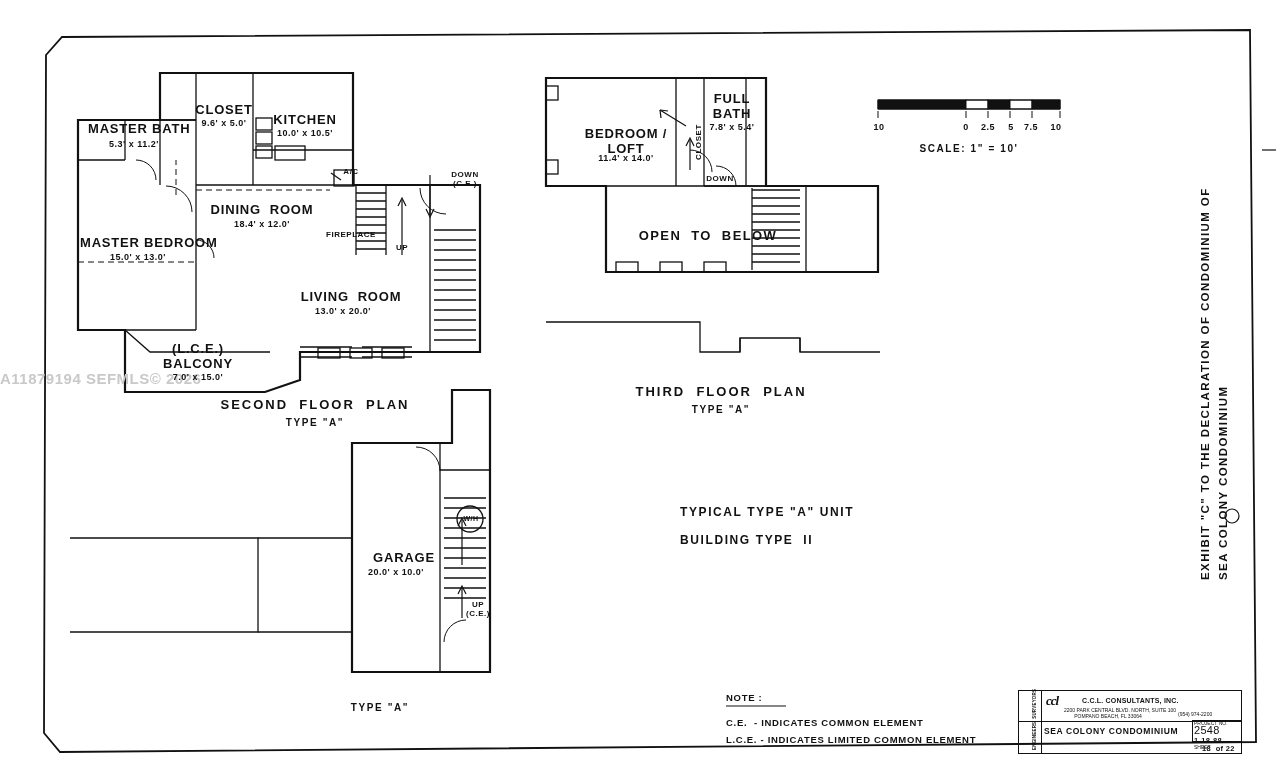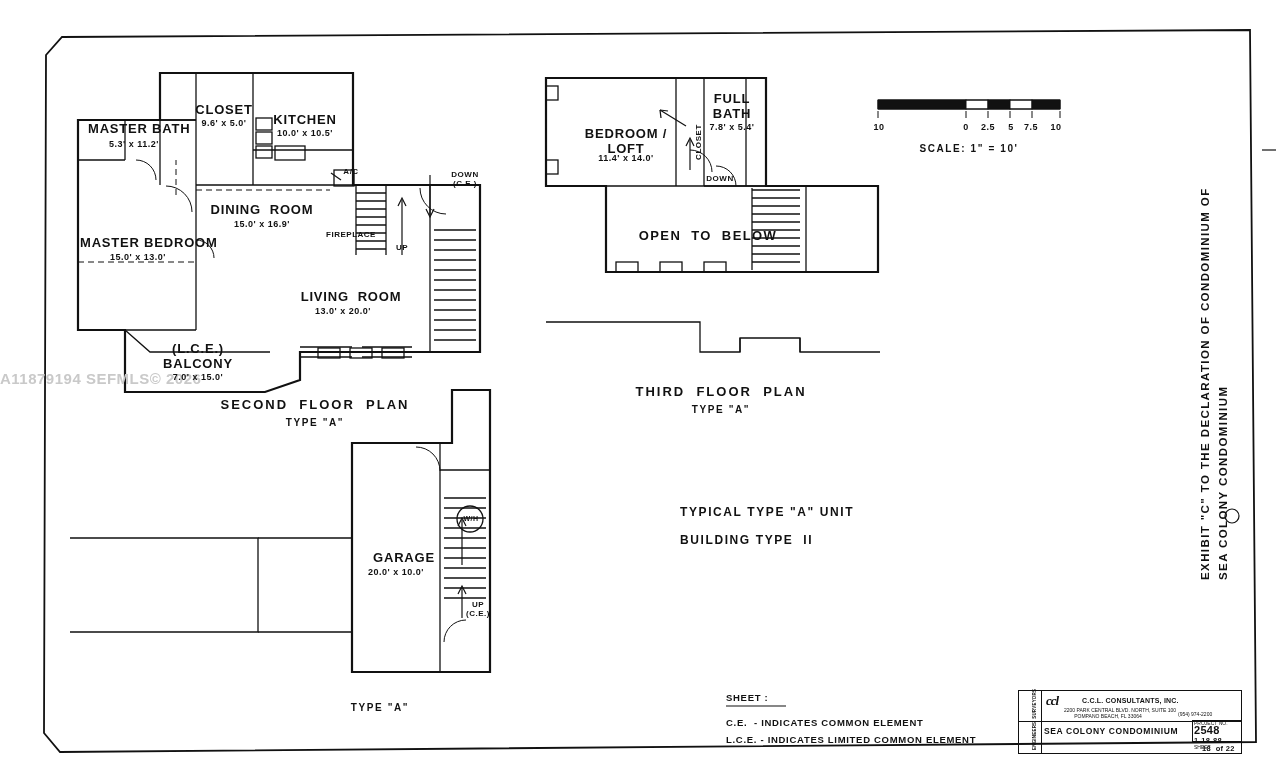--- a/index.html
+++ b/index.html
@@ -192,21 +192,21 @@
   <div class="lbl t-room" style="left:88px;top:122px;width:92px;">MASTER BATH</div>
   <div class="lbl t-dim" style="left:88px;top:139px;width:92px;">5.3' x 11.2'</div>
 
   <div class="lbl t-room" style="left:195px;top:103px;width:58px;">CLOSET</div>
   <div class="lbl t-dim" style="left:195px;top:118px;width:58px;">9.6' x 5.0'</div>
 
   <div class="lbl t-room" style="left:260px;top:113px;width:90px;">KITCHEN</div>
   <div class="lbl t-dim" style="left:260px;top:128px;width:90px;">10.0' x 10.5'</div>
 
   <div class="lbl t-room" style="left:204px;top:203px;width:116px;">DINING  ROOM</div>
-  <div class="lbl t-dim" style="left:204px;top:219px;width:116px;">15.0' x 16.9'</div>
+  <div class="lbl t-dim" style="left:204px;top:219px;width:116px;">18.4' x 12.0'</div>
 
   <div class="lbl t-room" style="left:80px;top:236px;width:116px;">MASTER BEDROOM</div>
   <div class="lbl t-dim" style="left:80px;top:252px;width:116px;">15.0' x 13.0'</div>
 
   <div class="lbl t-room" style="left:296px;top:290px;width:110px;">LIVING  ROOM</div>
   <div class="lbl t-dim" style="left:288px;top:306px;width:110px;">13.0' x 20.0'</div>
 
   <div class="lbl t-room" style="left:148px;top:342px;width:100px;">(L.C.E.)
 BALCONY</div>
   <div class="lbl t-dim" style="left:148px;top:372px;width:100px;">7.0' x 15.0'</div>
@@ -249,21 +249,21 @@
   <div class="lbl t-dim" style="left:957px;top:122px;width:18px;">0</div>
   <div class="lbl t-dim" style="left:977px;top:122px;width:22px;">2.5</div>
   <div class="lbl t-dim" style="left:1002px;top:122px;width:18px;">5</div>
   <div class="lbl t-dim" style="left:1019px;top:122px;width:24px;">7.5</div>
   <div class="lbl t-dim" style="left:1046px;top:122px;width:20px;">10</div>
   <div class="lbl t-sub" style="left:878px;top:143px;width:182px;text-align:center;">SCALE: 1" = 10'</div>
 
   <div class="lbl t-big" style="left:680px;top:506px;">TYPICAL TYPE "A" UNIT</div>
   <div class="lbl t-big" style="left:680px;top:534px;">BUILDING TYPE  II</div>
 
-  <div class="lbl t-note" style="left:726px;top:693px;">SHEET :</div>
+  <div class="lbl t-note" style="left:726px;top:693px;">NOTE :</div>
   <div class="lbl t-note" style="left:726px;top:718px;">C.E.  - INDICATES COMMON ELEMENT</div>
   <div class="lbl t-note" style="left:726px;top:735px;">L.C.E. - INDICATES LIMITED COMMON ELEMENT</div>
 
   <div class="vert" style="left:1196px;top:580px;font-size:11.5px;line-height:1.6;">EXHIBIT "C" TO THE DECLARATION OF CONDOMINIUM OF
 SEA COLONY CONDOMINIUM</div>
 
   <div class="tb" style="left:1018px;top:690px;width:222px;height:62px;"></div>
   <div class="tb" style="left:1018px;top:690px;width:222px;height:30px;"></div>
   <div class="tb" style="left:1018px;top:690px;width:22px;height:62px;"></div>
   <div class="tb" style="left:1192px;top:720px;width:48px;height:20px;"></div>
@@ -272,18 +272,18 @@
   <div class="lbl" style="left:1082px;top:697px;font-size:7px;font-weight:700;letter-spacing:.2px;">C.C.L. CONSULTANTS, INC.</div>
   <div class="lbl tiny" style="left:1064px;top:707px;width:88px;text-align:center;">2200 PARK CENTRAL BLVD. NORTH, SUITE 100
 POMPANO BEACH, FL 33064</div>
   <div class="lbl tiny" style="left:1178px;top:711px;">(954) 974-2200</div>
 
   <div class="vert" style="left:1032px;top:750px;font-size:4.5px;letter-spacing:.2px;">ENGINEERS  SURVEYORS</div>
 
   <div class="lbl" style="left:1044px;top:727px;font-size:8.5px;font-weight:700;letter-spacing:.6px;">SEA COLONY CONDOMINIUM</div>
 
   <div class="lbl tiny" style="left:1194px;top:720px;">PROJECT NO.</div>
-  <div class="lbl" style="left:1194px;top:724px;font-size:11px;font-weight:700;">2548</div>
+  <div class="lbl" style="left:1194px;top:724px;font-size:11px;font-weight:400;">2548</div>
   <div class="lbl" style="left:1194px;top:737px;font-size:7.5px;font-weight:700;">1-18-88</div>
   <div class="lbl tiny" style="left:1194px;top:744px;">SHEET</div>
   <div class="lbl" style="left:1202px;top:745px;font-size:7.5px;font-weight:700;">18  of 22</div>
 
 </div>
 
 </body></html>

